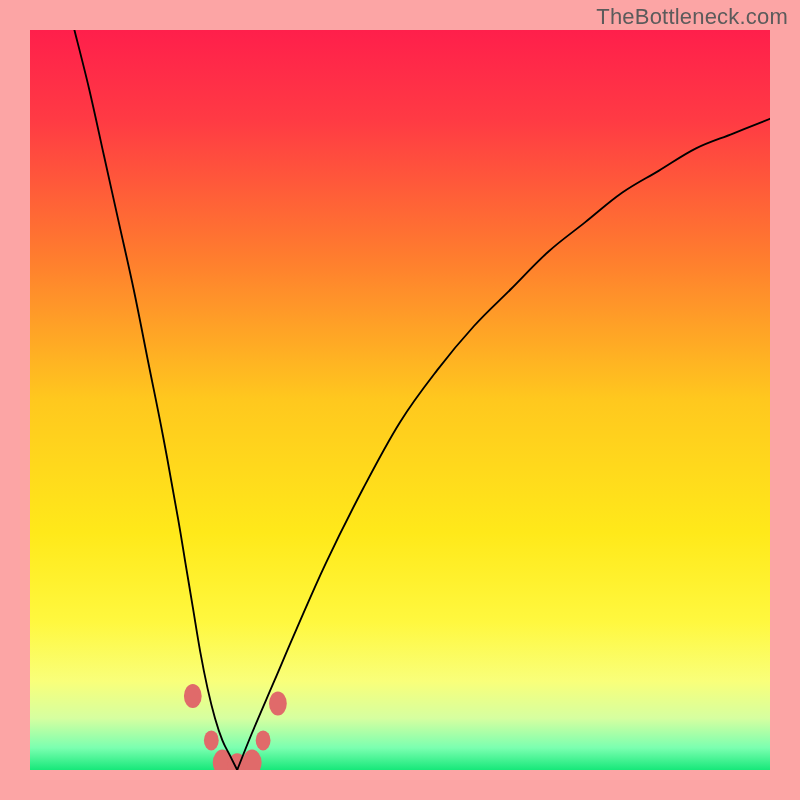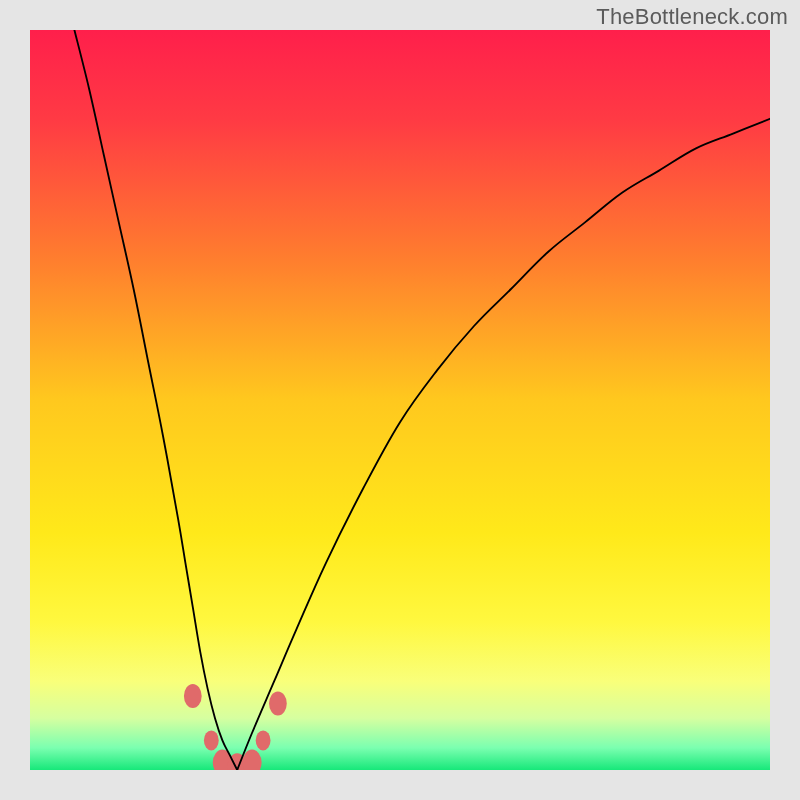--- a/index.html
+++ b/index.html
@@ -7,21 +7,21 @@
     padding: 0;
     width: 800px;
     height: 800px;
     background: #000;
     overflow: hidden;
   }
   .frame {
     position: relative;
     width: 800px;
     height: 800px;
-    background: #e5e5e5;
+    background: #fca5a5;
   }
   .plot-area {
     position: absolute;
     left: 30px;
     top: 30px;
     width: 740px;
     height: 740px;
     overflow: hidden;
   }
   .gradient {

